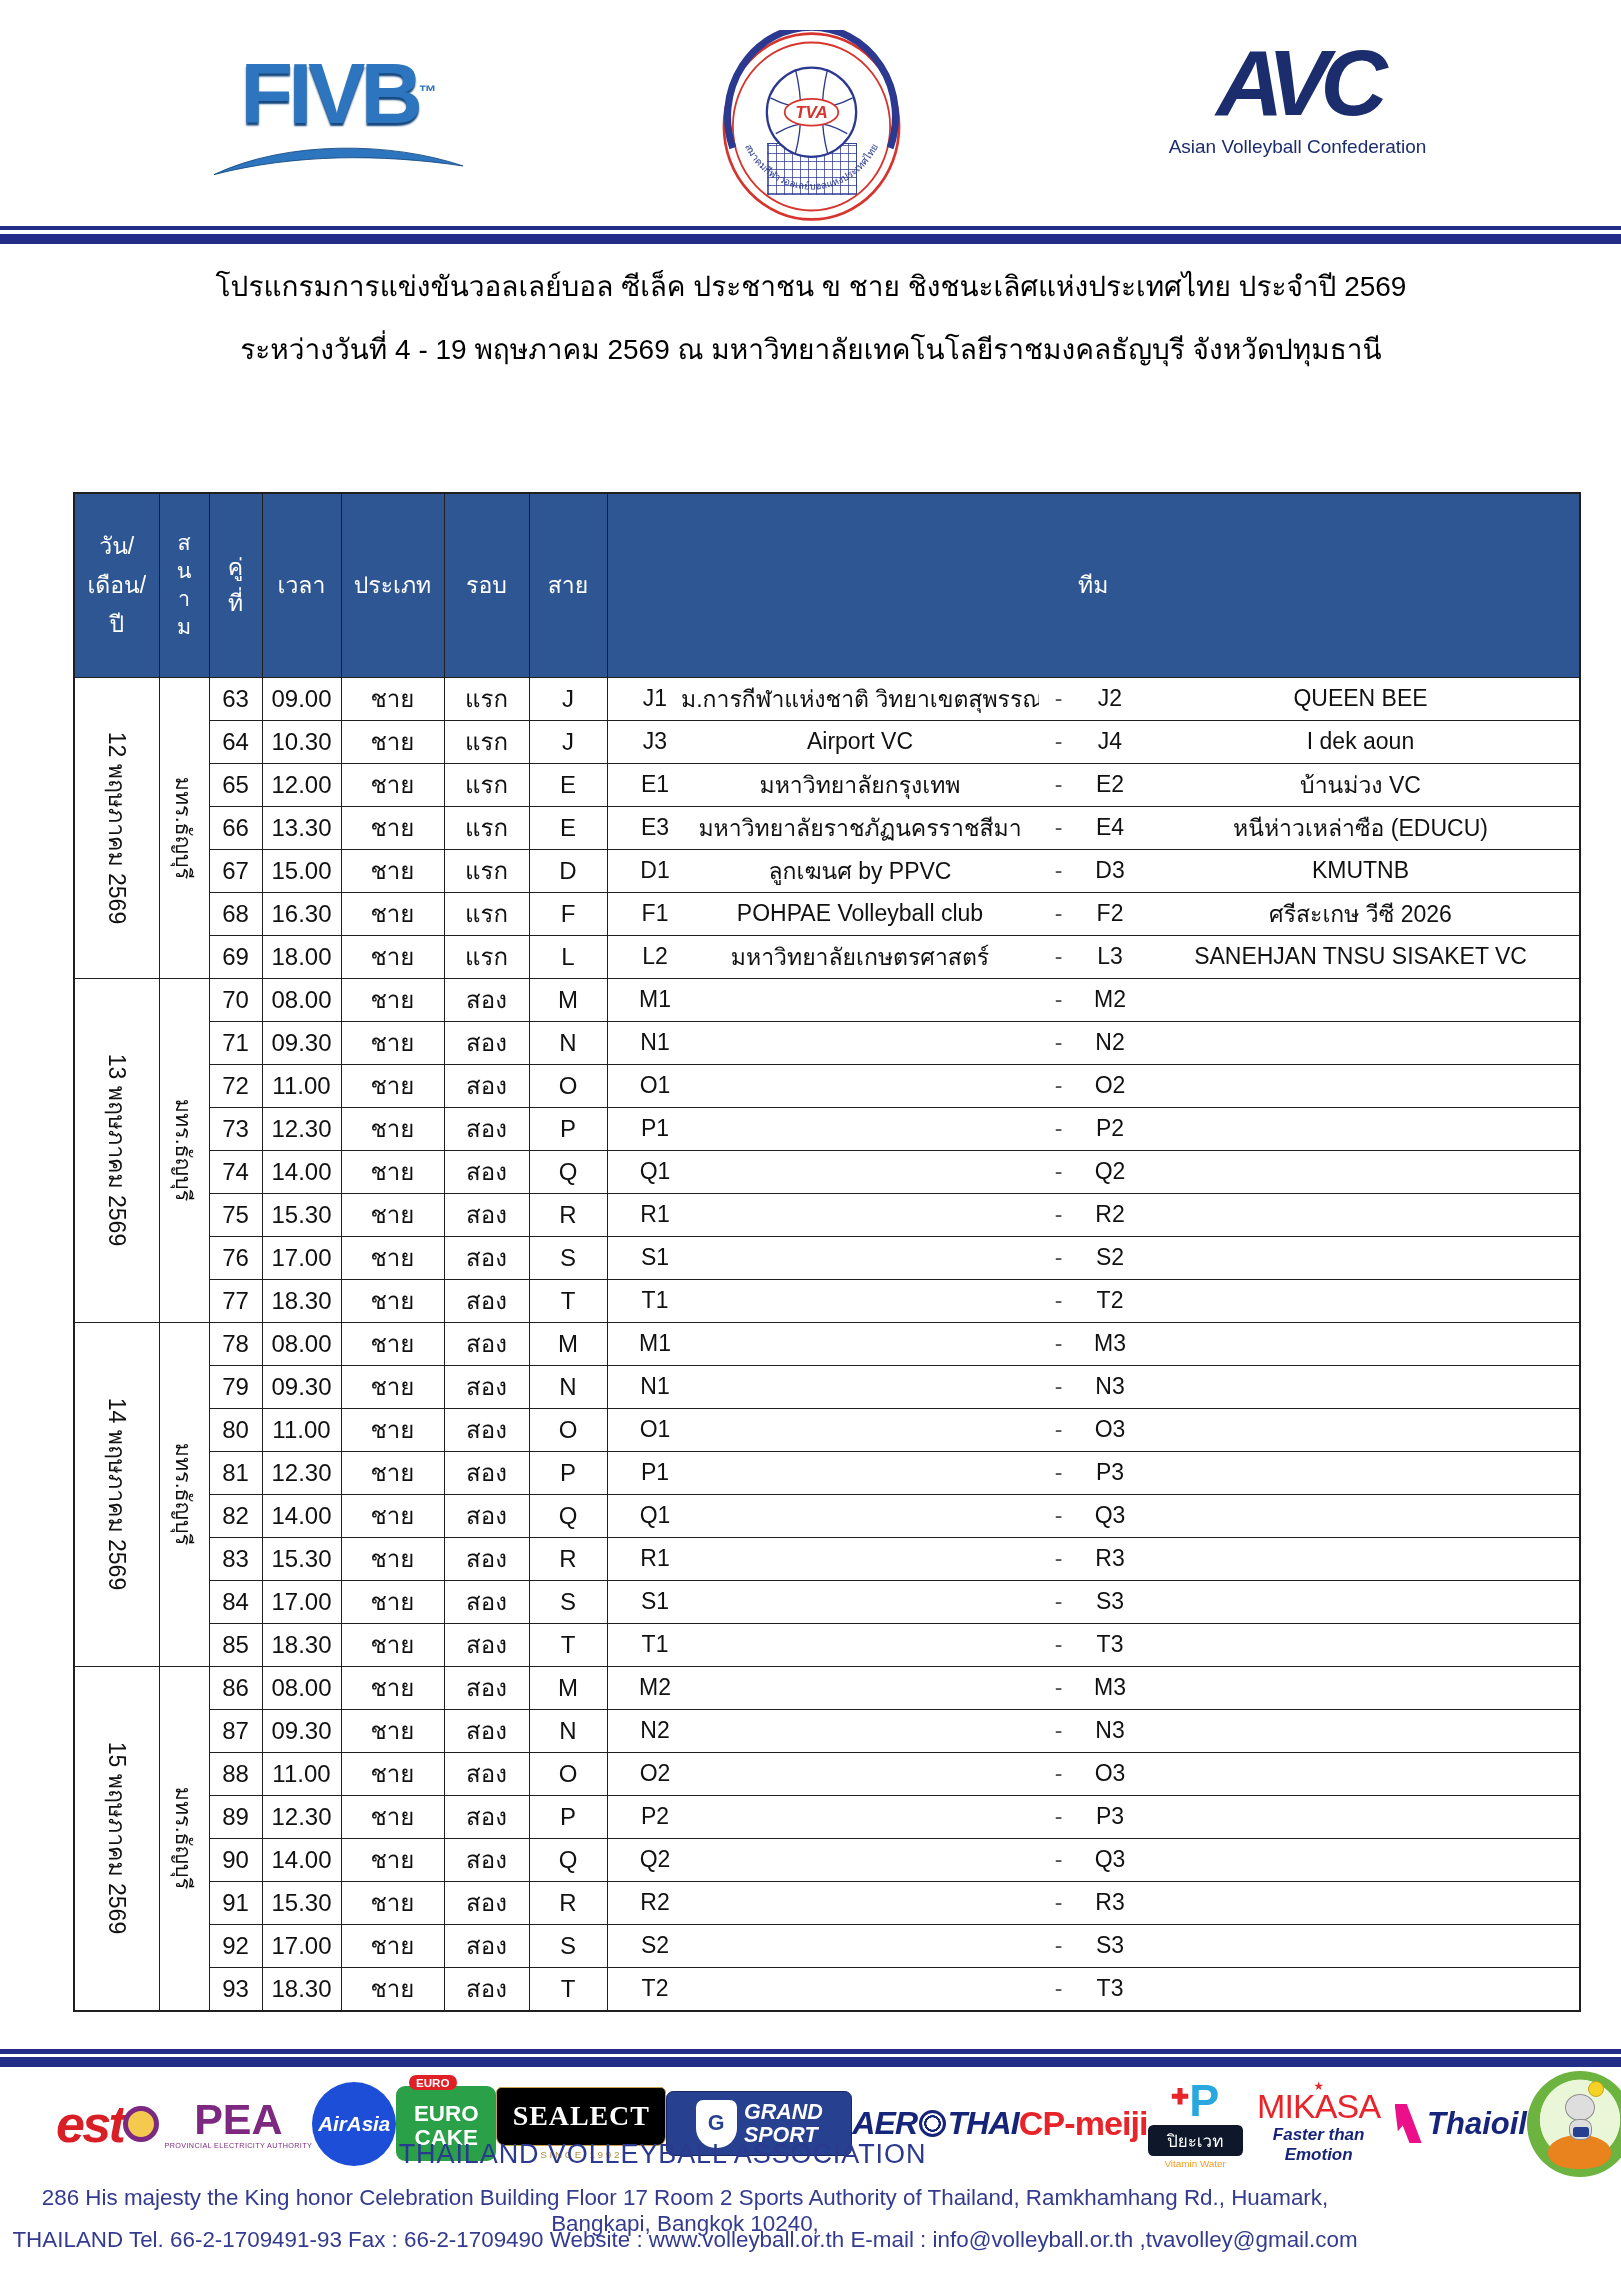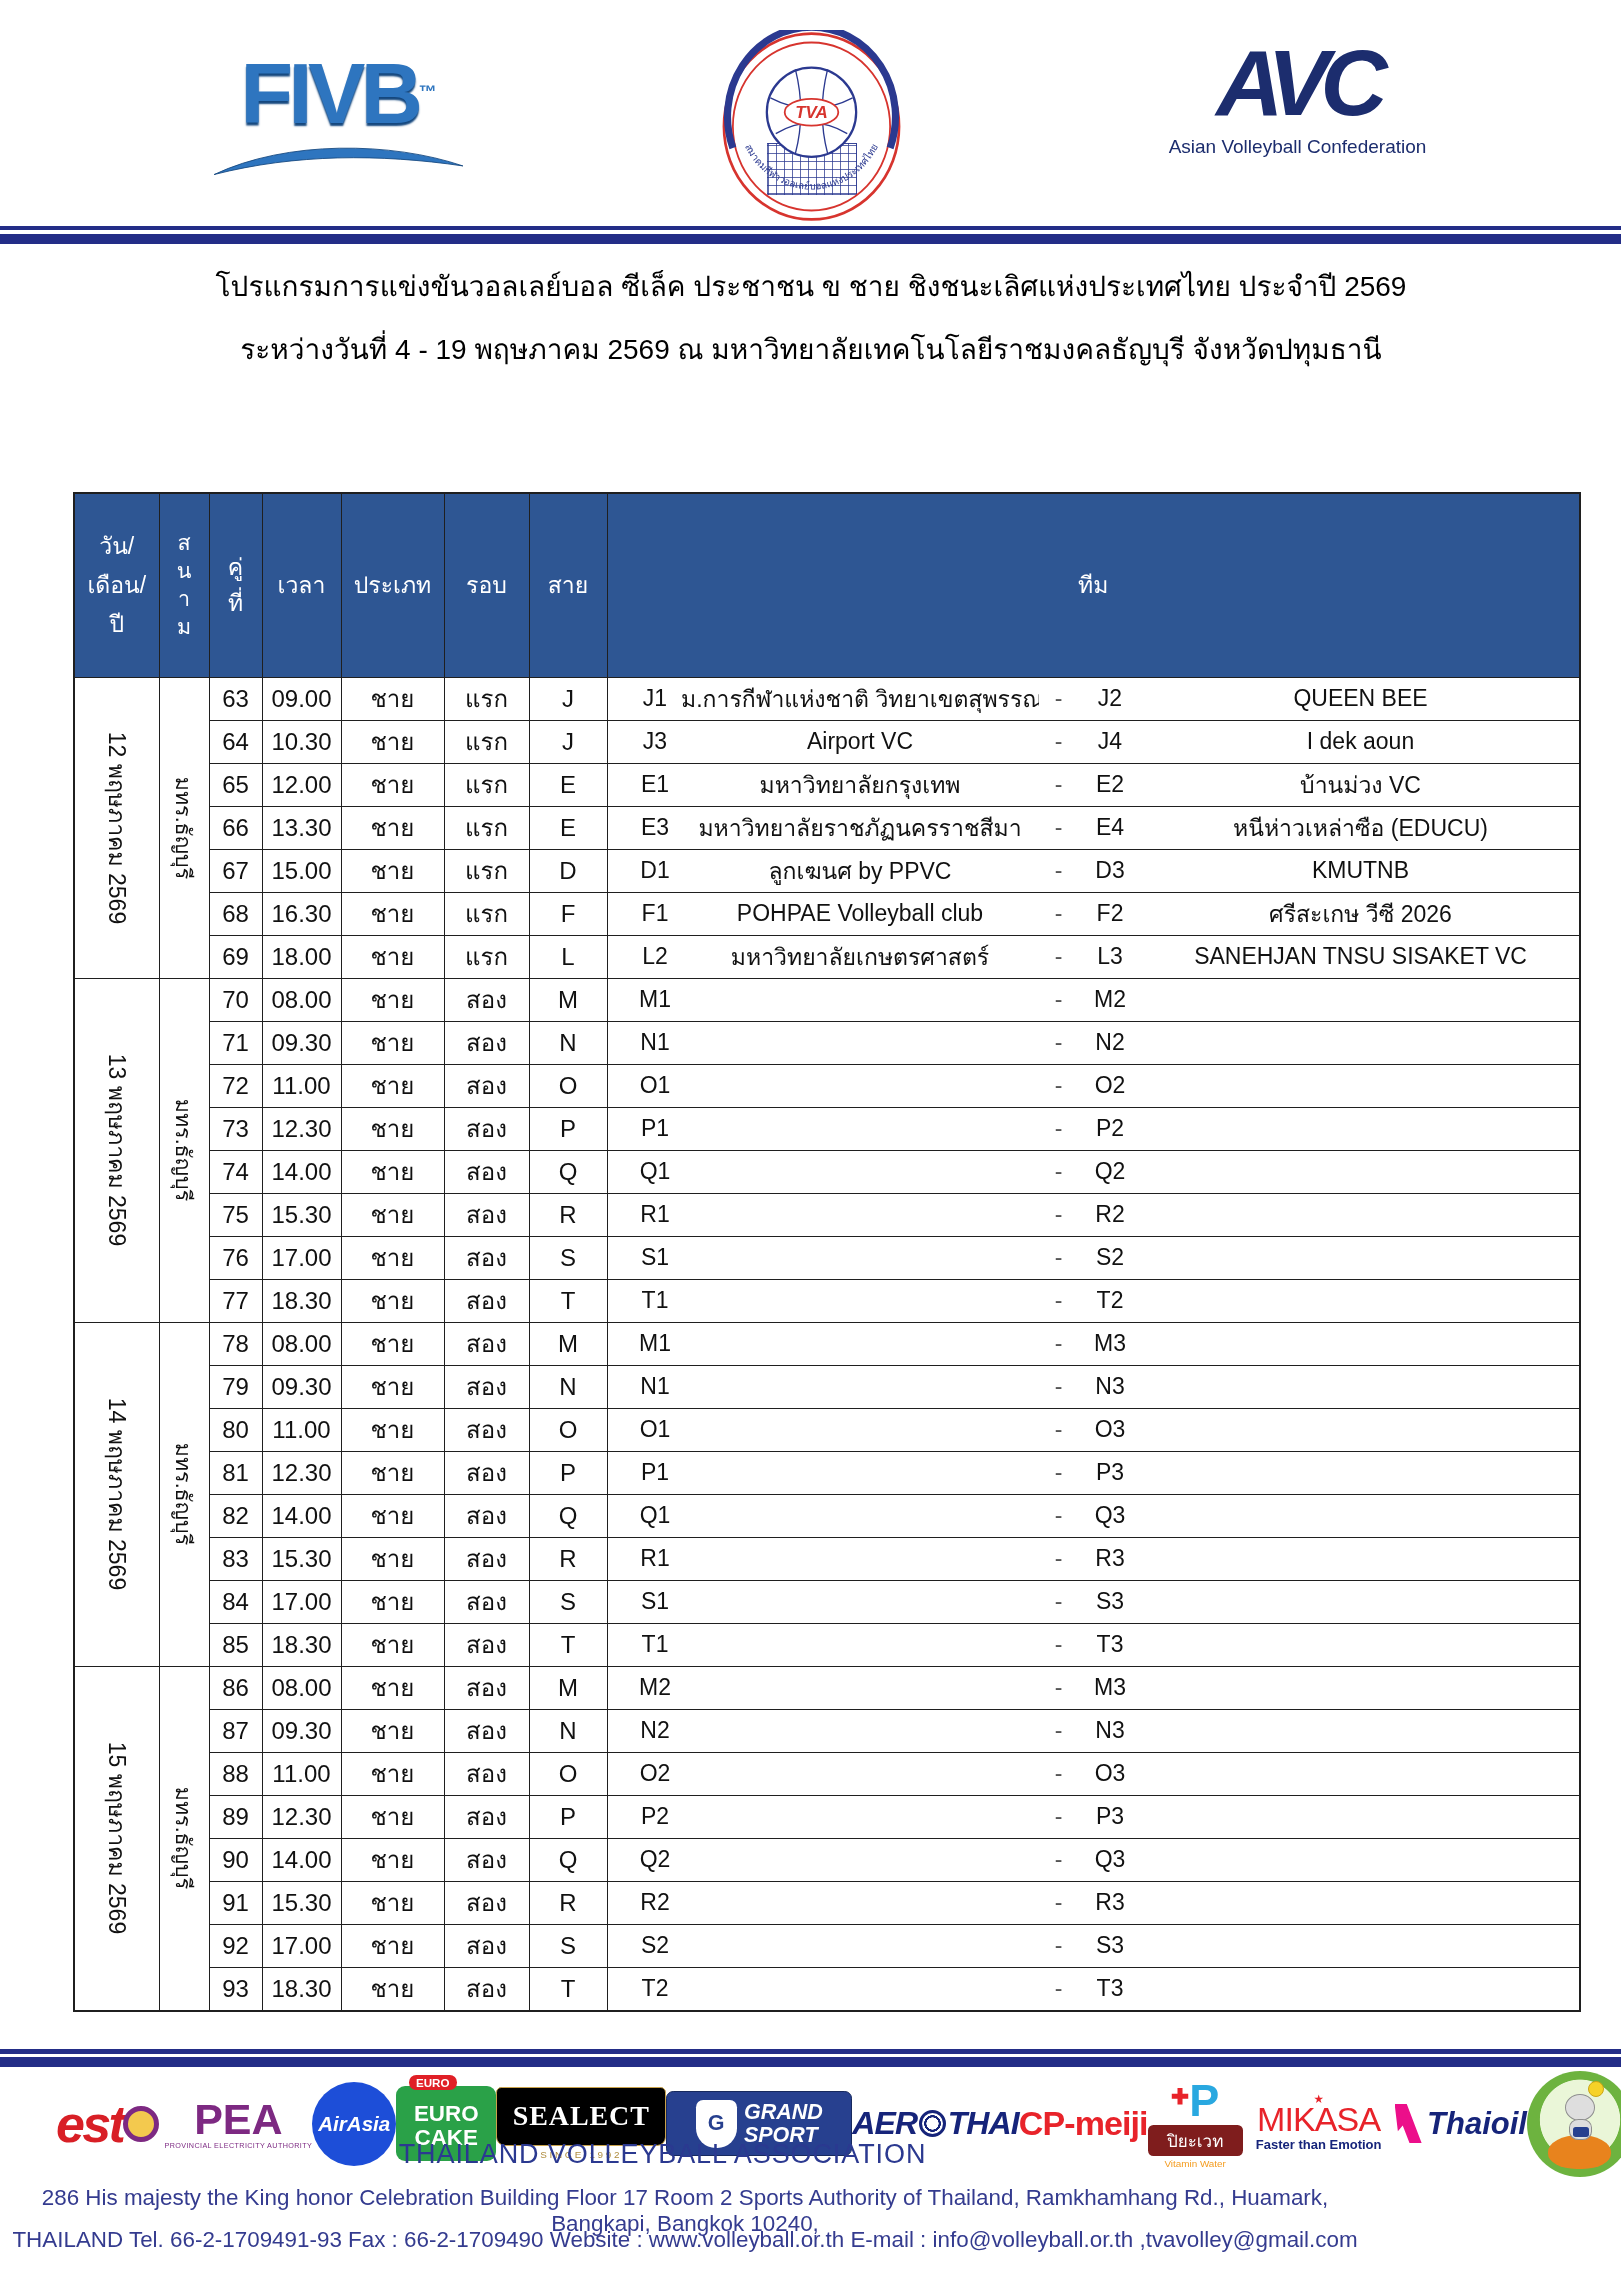--- a/index.html
+++ b/index.html
@@ -101,27 +101,27 @@
   .aerothai { display:flex; align-items:center; font-style:italic; font-weight:900;
               font-size:32px; color:#16247a; letter-spacing:-0.9px; }
   .aero-circle { width:27px; height:27px; border-radius:50%; border:3.6px solid #16247a;
                  margin:0 1.8px; flex:none; background:radial-gradient(#fff 40%, #16247a 42% 55%, #fff 57%); }
 
   .cpmeiji { font-size:34px; font-weight:900; color:#e8232a; letter-spacing:-0.9px; }
 
   .piyavate { width:95px; }
   .piya-p { font-size:45px; font-weight:900; color:#29a8e0; line-height:1; }
   .piya-cross { color:#e8232a; font-size:21.5px; font-weight:900; vertical-align:12.5px; }
-  .piya-band { background:#7f1d1d; color:#fff; border-radius:5.4px; font-size:17px; padding:1.8px 3.6px; margin-top:1.8px; }
+  .piya-band { background:#0f172a; color:#fff; border-radius:5.4px; font-size:17px; padding:1.8px 3.6px; margin-top:1.8px; }
   .piya-caption { font-size:9.9px; color:#f49c1f; margin-top:1.8px; }
 
   .mikasa { width:152px; }
   .mikasa-star { color:#e8232a; font-size:11.6px; line-height:7.2px; }
   .mikasa-text { font-size:34px; font-weight:400; color:#e8232a; letter-spacing:-0.9px; line-height:1.05; }
-  .mikasa-caption { font-size:13px; font-weight:700; color:#16247a; }
+  .mikasa-caption { font-size:17px; font-weight:700; font-style:italic; color:#16247a; }
 
   .thaioil { display:flex; align-items:center; }
   .thaioil-mark { width:27px; height:39px; background:#ec0f8a; margin-right:5.4px; flex:none;
                   clip-path:polygon(0 0, 45% 0, 100% 100%, 55% 100%, 30% 55%, 12% 70%); }
   .thaioil-text { font-size:31px; font-weight:700; font-style:italic; color:#16247a; }
 
   .mascot { position:relative; width:106px; height:106px; border-radius:50%;
             background:radial-gradient(circle at 50% 46%, #eaf6d8 0 51%, #6db33f 52% 100%);
             overflow:hidden; }
   .mascot .base { position:absolute; bottom:7.2px; left:21.5px; width:63px; height:34px;

